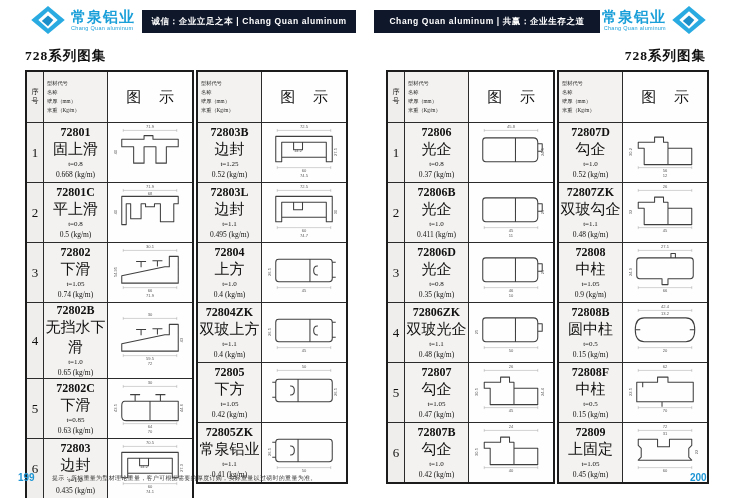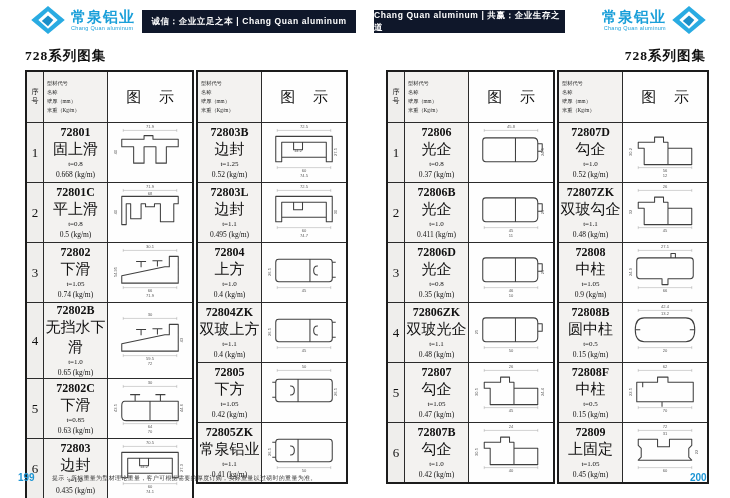--- a/index.html
+++ b/index.html
@@ -13,21 +13,21 @@
   .logo-right{left:602px;top:5px;}
   .logo-txt{display:flex;flex-direction:column;line-height:1;}
   .logo-cn{font-family:"Liberation Sans",sans-serif;font-weight:bold;font-size:15px;color:#1a9fd9;letter-spacing:1px;}
   .logo-en{font-family:"Liberation Sans",sans-serif;font-size:5.5px;color:#1a9fd9;margin-top:2px;letter-spacing:.3px;}
   .banner{
     position:absolute;top:10px;height:23px;background:#0f172a;color:#fff;
     font-family:"Liberation Sans",sans-serif;font-weight:bold;font-size:8.5px;
     display:flex;align-items:center;justify-content:center;letter-spacing:.6px;
   }
   .banner-left{left:142px;width:214px;}
-  .banner-right{left:374px;width:191px;}
+  .banner-right{left:374px;width:226px;}
   
   .ptitle{position:absolute;top:47px;font-weight:bold;font-size:13.5px;letter-spacing:1px;}
   .ptitle-left{left:25px;}
   .ptitle-right{left:556px;width:150px;text-align:right;}
   
   .ptable{position:absolute;top:70px;border-collapse:collapse;table-layout:fixed;background:#fff;}
   .ptable td{border:1px solid #2b2b2b;padding:0;vertical-align:middle;text-align:center;}
   .ptable{border:2px solid #1c1c1c;}
   .c-idx{width:16px;background:#efeeec;}
   .c-spec{width:60px;background:#f3f2f0;}

